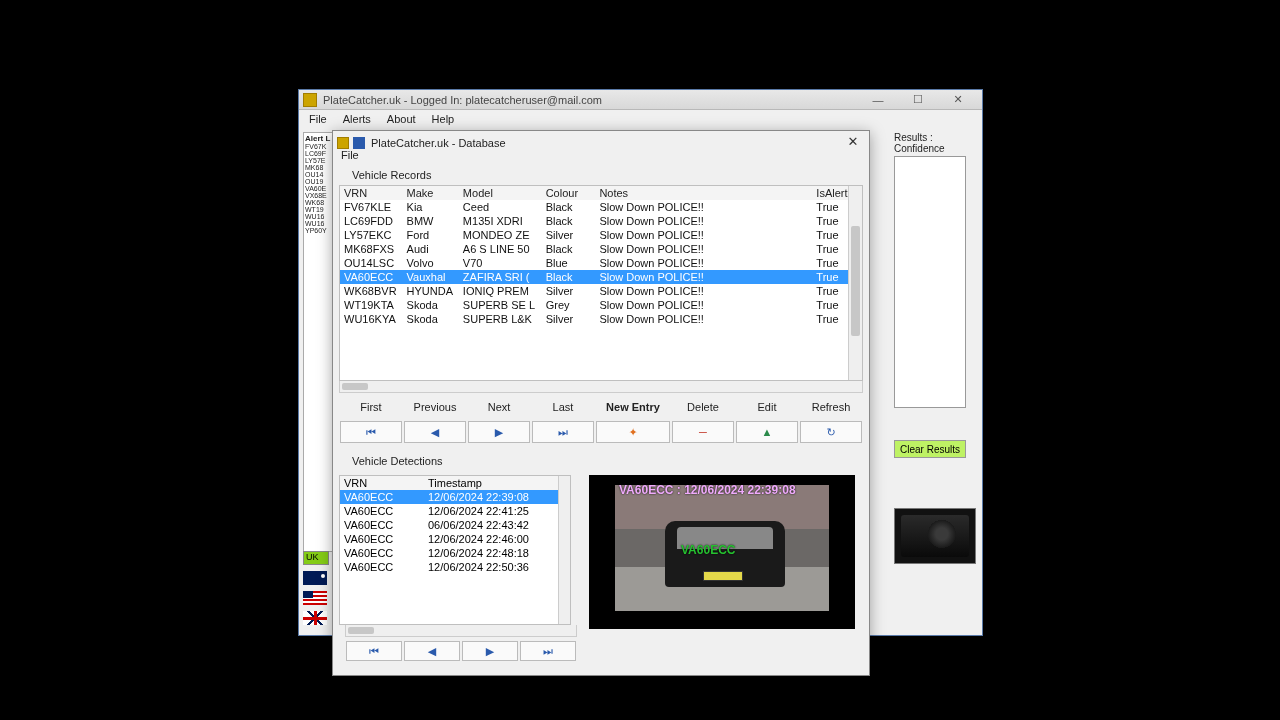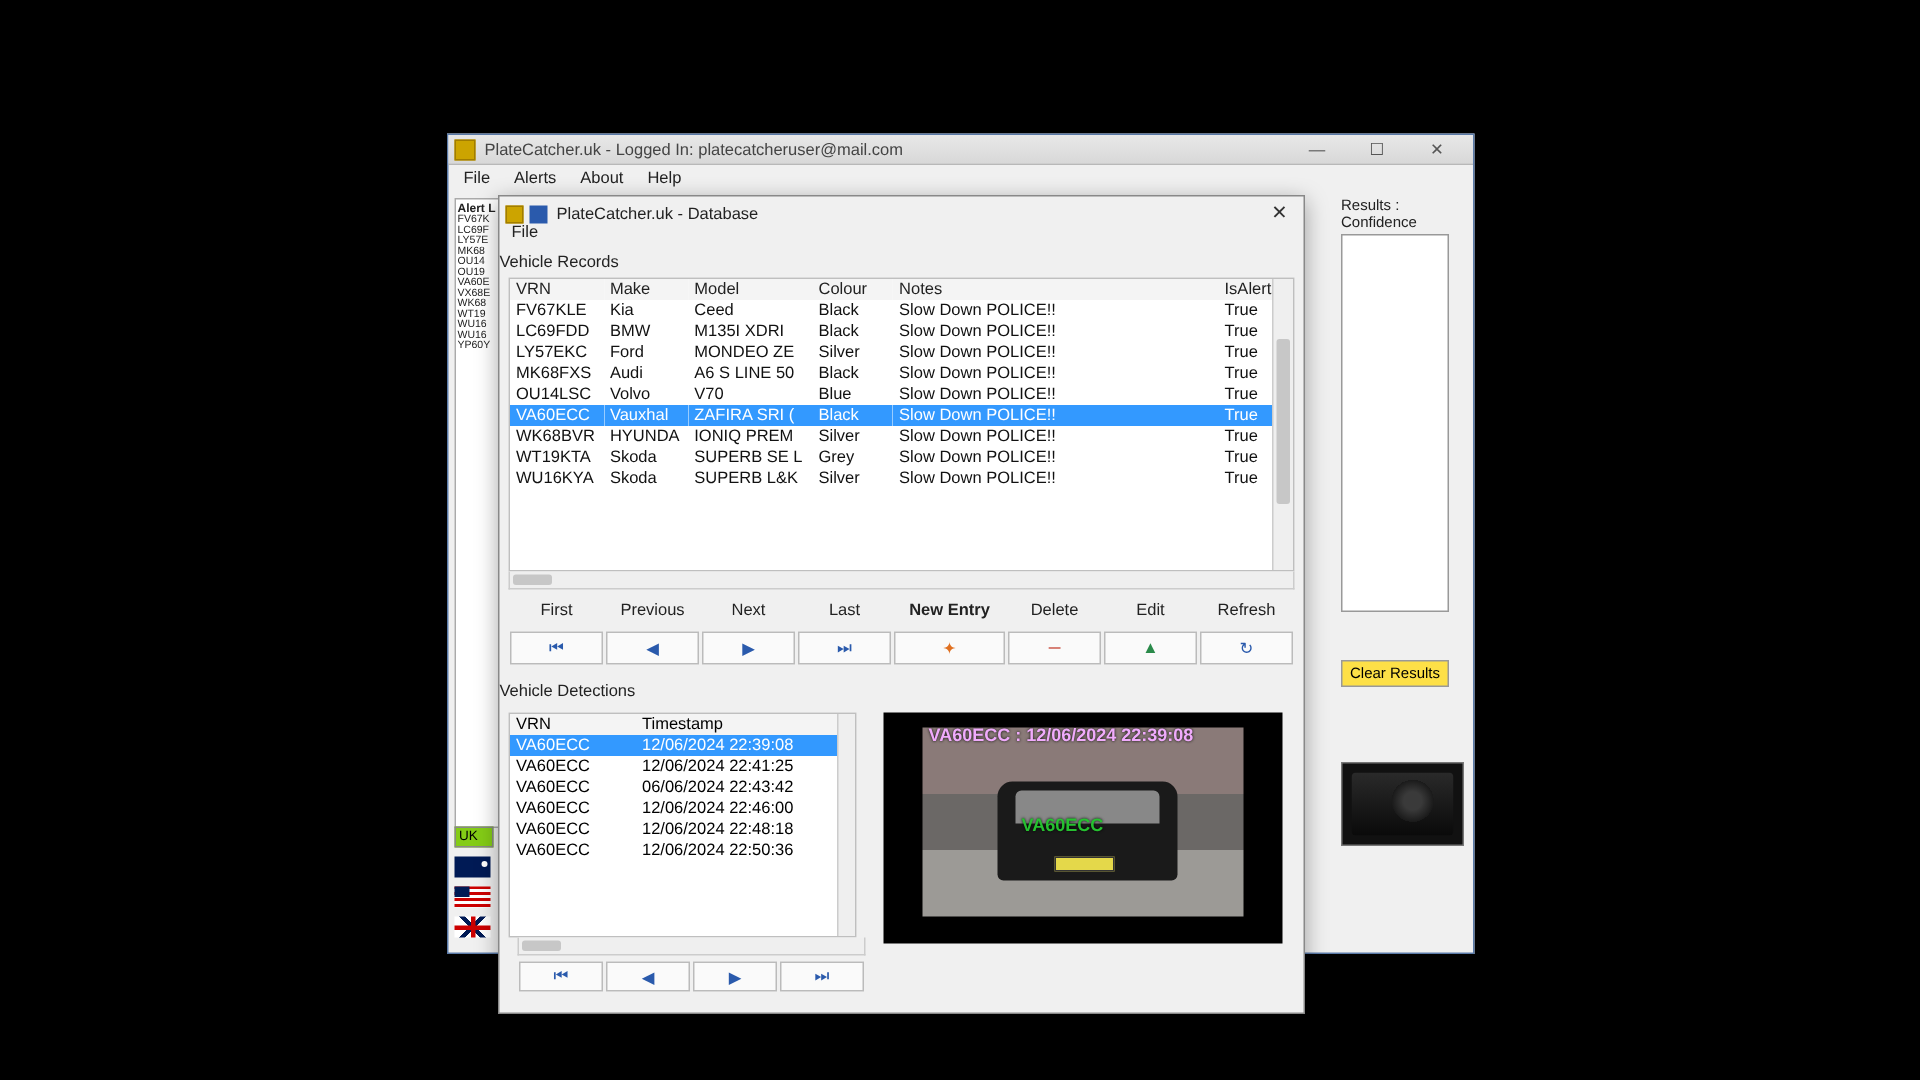--- a/index.html
+++ b/index.html
@@ -110,21 +110,21 @@
     width: 80px;
   }
   .results-panel .hdr { font-size: 10px; color:#222; margin-bottom:2px; }
   .results-box {
     width: 72px; height: 252px;
     background:#fff; border:1px solid #999;
   }
   .clear-btn {
     margin-top: 32px;
     width: 72px; height: 18px;
-    background:#fde047; border:1px solid #999;
+    background:#bef264; border:1px solid #999;
     font-size:10px;
     display:flex;align-items:center;justify-content:center;
   }
   .thumb-box {
     margin-top: 50px;
     width: 82px; height: 56px;
     background:#111;
     border:1px solid #777;
     position:relative;
     overflow:hidden;
@@ -161,21 +161,21 @@
   }
   .db-title .icon-app { width:12px;height:12px;background:#cca400;border:1px solid #a17d00;margin-right:4px;}
   .db-title .icon-app2 { width:12px;height:12px;background:#2a5aac;margin-right:6px;}
   .db-close {
     margin-left:auto; width:24px;height:16px;
     display:flex;align-items:center;justify-content:center;
     color:#333;font-size:13px;
   }
   .db-menu { height:16px; padding:0 8px; font-size:11px; color:#222; }
   .db-section-title {
-    padding: 4px 0 2px;
+    padding: 4px 19px 2px;
     font-size: 11px;
     color: #222;
   }
   .grid {
     margin: 2px 6px 0 6px;
     background: #fff;
     border: 1px solid #bfbfbf;
     height: 196px;
     overflow: hidden;
     position:relative;

